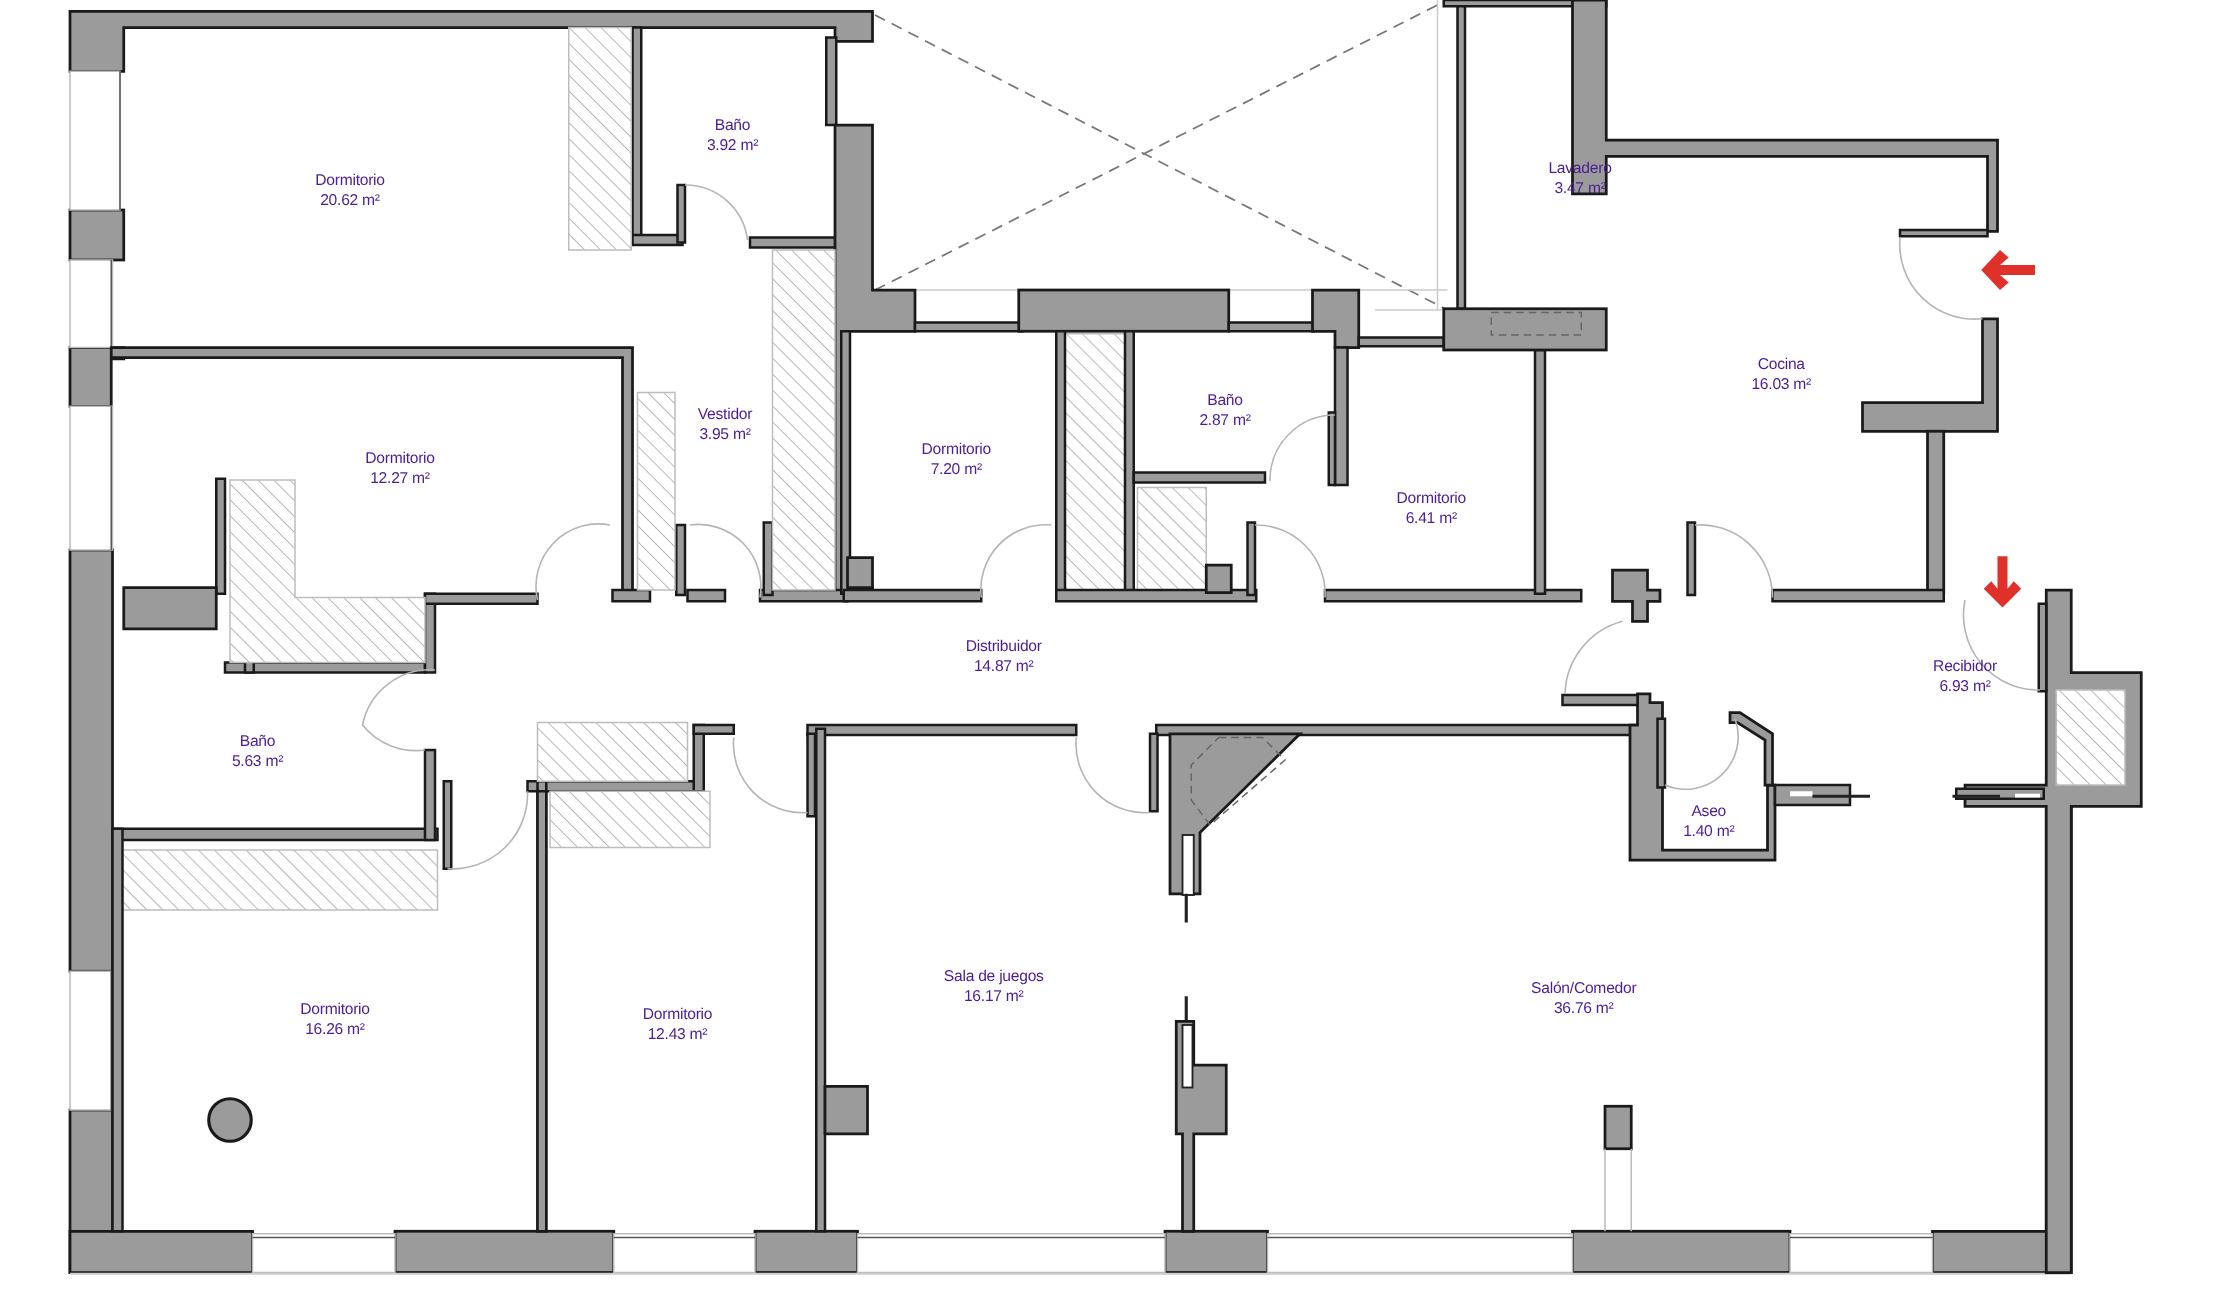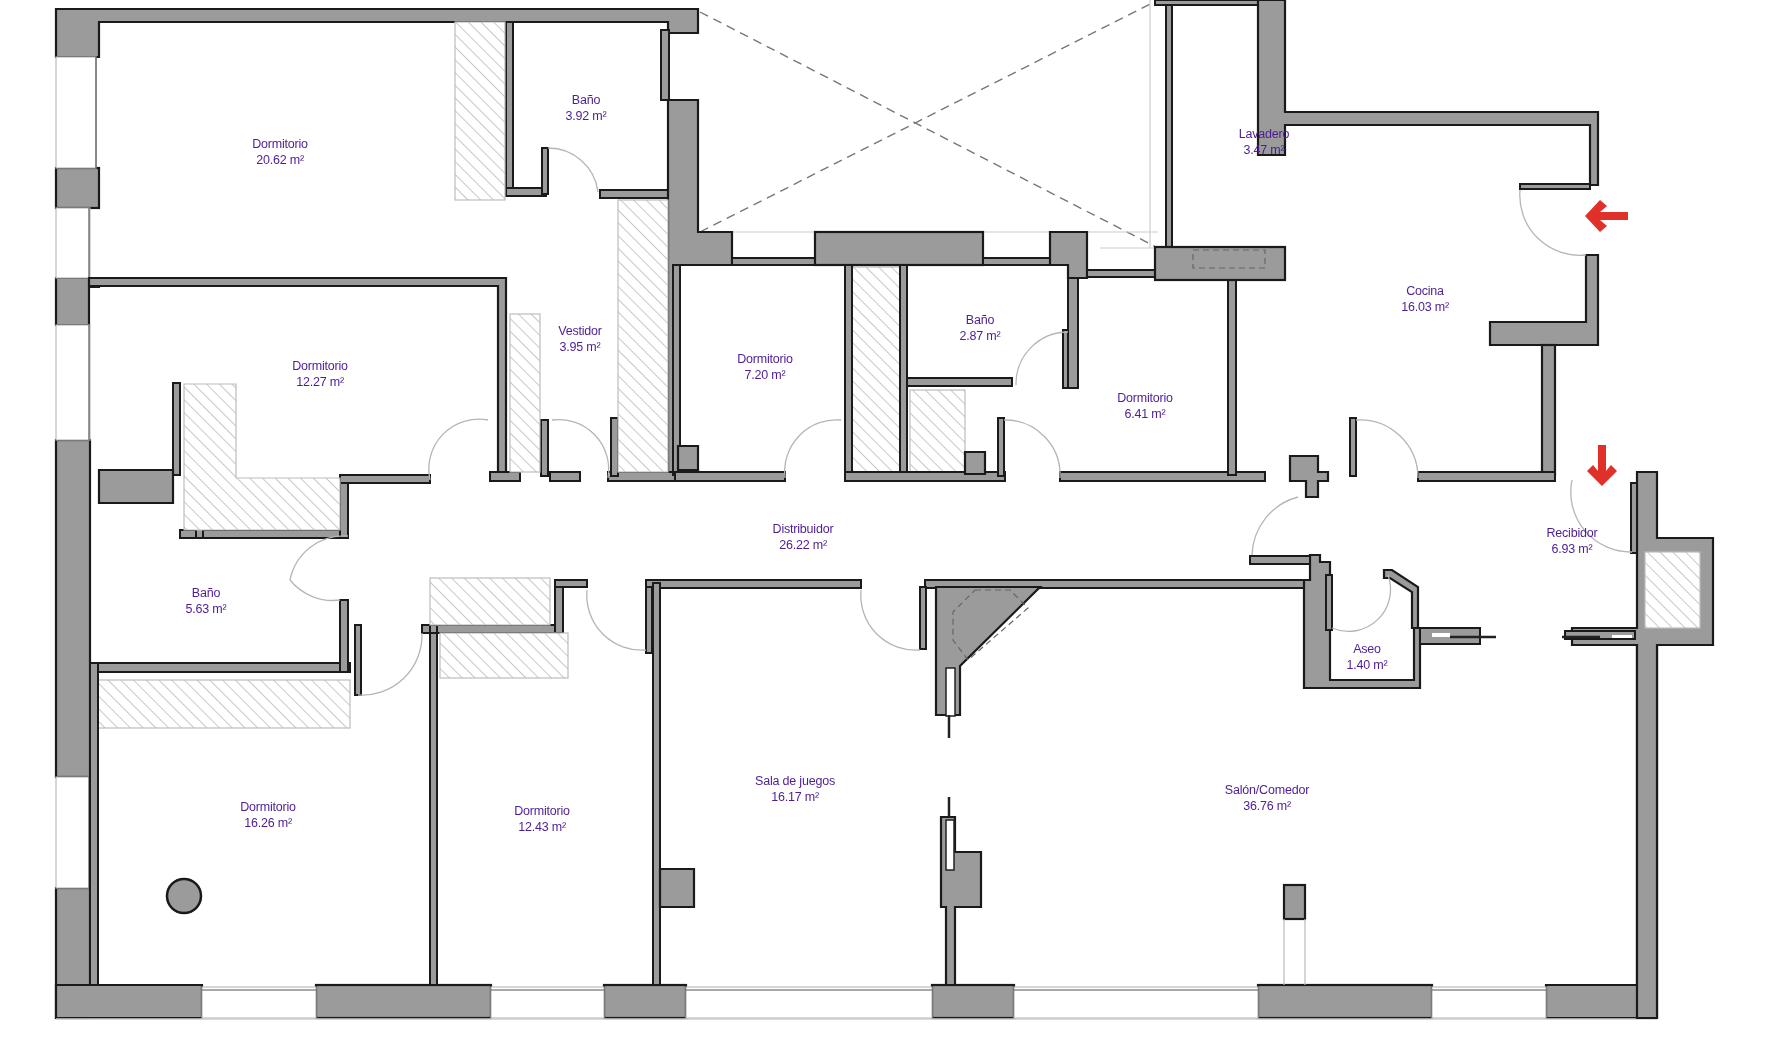--- a/index.html
+++ b/index.html
@@ -268,23 +268,23 @@
   <span class="area">3.47 m²</span>
 </div>
 <div class="label" style="left:1385px;top:299px;margin-left:40px;">
   <span class="name">Cocina</span>
   <span class="area">16.03 m²</span>
 </div>
 <div class="label" style="left:1145px;top:406px;">
   <span class="name">Dormitorio</span>
   <span class="area">6.41 m²</span>
 </div>
-<div class="label" style="left:803px;top:525px;margin-top:12px;">
+<div class="label" style="left:803px;top:525px;">
   <span class="name">Distribuidor</span>
-  <span class="area">26.22 m²</span>
+  <span class="area">14.87 m²</span>
 </div>
 <div class="label" style="left:1572px;top:541px;">
   <span class="name">Recibidor</span>
   <span class="area">6.93 m²</span>
 </div>
 <div class="label" style="left:206px;top:601px;">
   <span class="name">Baño</span>
   <span class="area">5.63 m²</span>
 </div>
 <div class="label" style="left:1367px;top:657px;">

